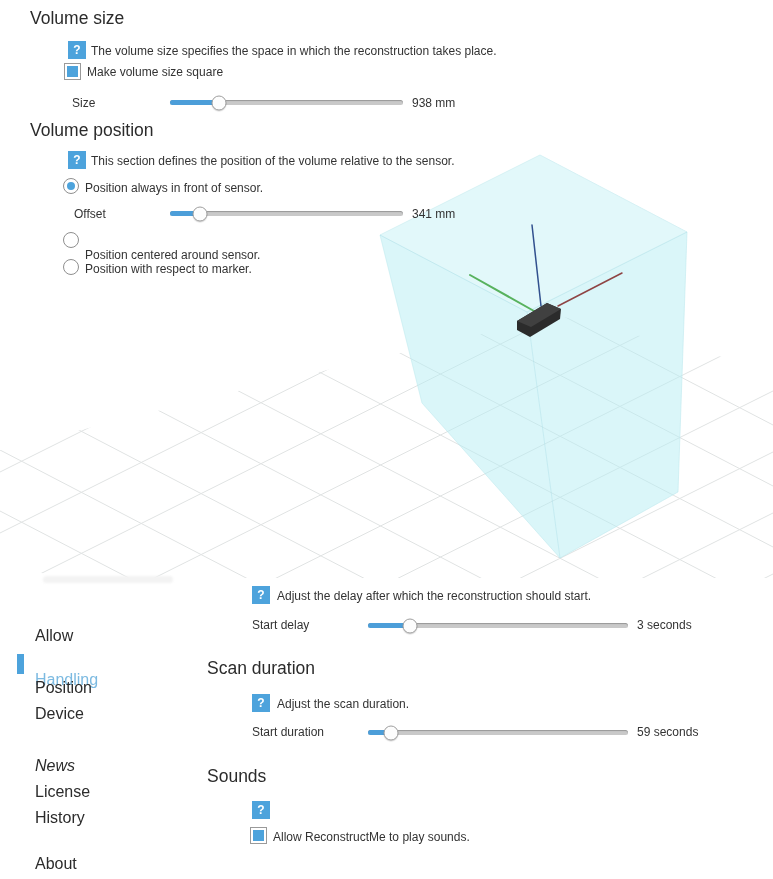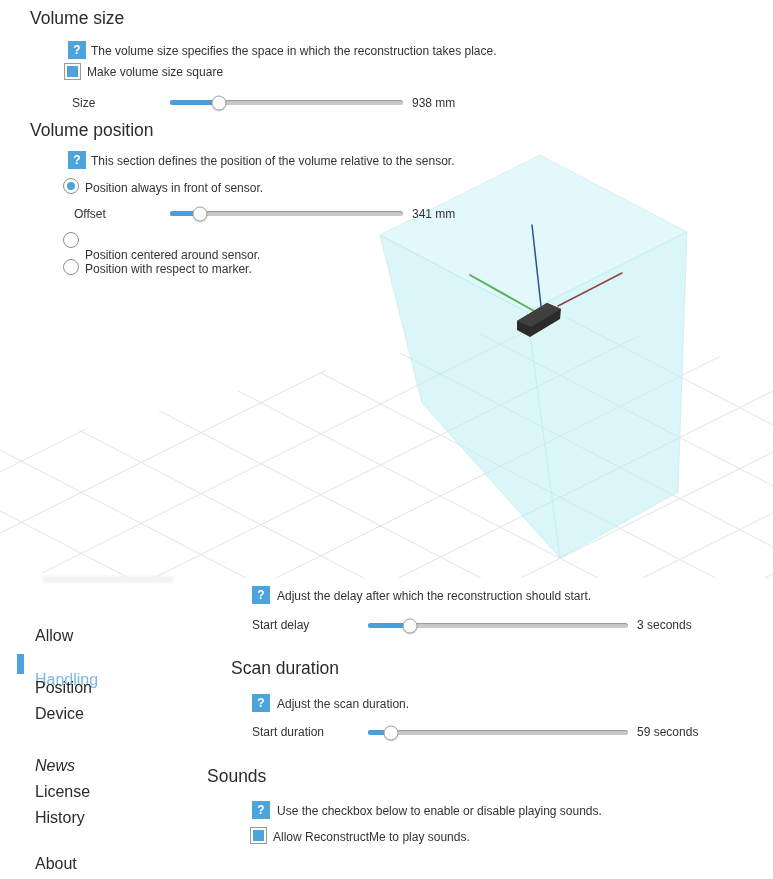--- a/index.html
+++ b/index.html
@@ -152,36 +152,35 @@
   <div class="help-icon" style="left:252px;top:586px;">?</div>
   <div class="help-text" style="left:277px;top:589px;">Adjust the delay after which the reconstruction should start.</div>
 
   <div class="slider-label" style="left:252px;top:618px;">Start delay</div>
   <div class="track" style="left:368px;top:623px;width:260px;">
     <div class="fill" style="width: 16%;"></div>
     <div class="thumb" style="left: 16%;"></div>
   </div>
   <div class="slider-value" style="left:637px;top:618px;">3 seconds</div>
 
-  <div class="h1" style="left:207px;top:658px;margin-left:24px;">Scan duration</div>
+  <div class="h1" style="left:207px;top:658px;">Scan duration</div>
 
   <div class="help-icon" style="left:252px;top:694px;">?</div>
   <div class="help-text" style="left:277px;top:697px;text-align:right;">Adjust the scan duration.</div>
 
   <div class="slider-label" style="left:252px;top:725px;">Start duration</div>
   <div class="track" style="left:368px;top:730px;width:260px;">
     <div class="fill" style="width: 9%;"></div>
     <div class="thumb" style="left: 9%;"></div>
   </div>
   <div class="slider-value" style="left:637px;top:725px;">59 seconds</div>
 
   <div class="h1" style="left:207px;top:766px;">Sounds</div>
 
   <div class="help-icon" style="left:252px;top:801px;">?</div>
-  <div class="help-text" style="left:277px;top:804px;">Use the checkbox below to enable or disable playing sounds.</div>
 
   <div class="chk" style="left:250px;top:827px;">
     <div class="inner"></div>
   </div>
   <div class="chk-label" style="left:273px;top:830px;">Allow ReconstructMe to play sounds.</div>
 
   <div id="side-bar-marker" style="top:654px;"></div>
   <div class="side-item" style="top:627px;">Allow</div>
   <div class="side-item active" style="top:671px;">Handling</div>
   <div class="side-item" style="top:679px;">Position</div>

